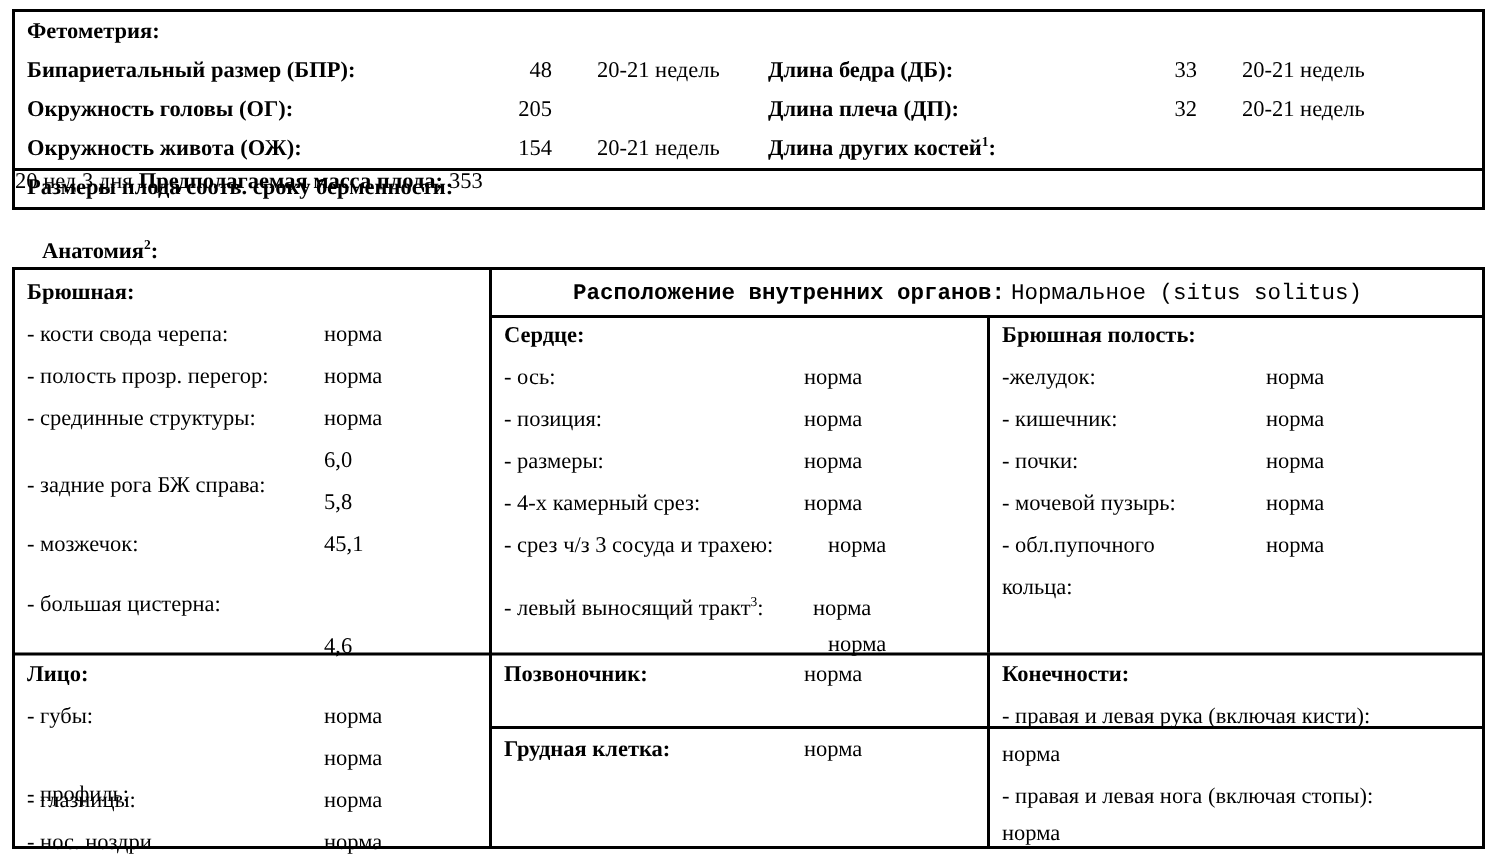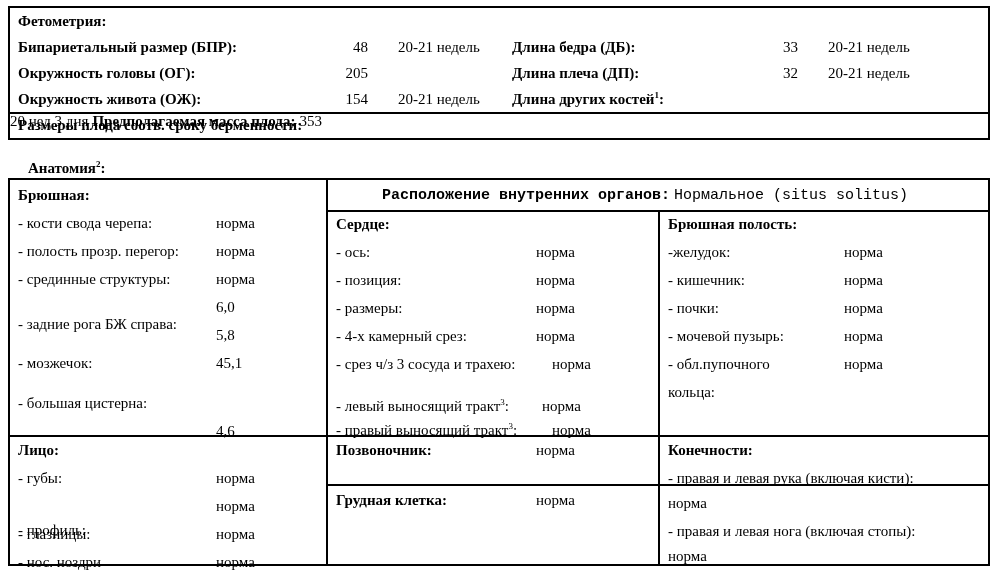--- a/index.html
+++ b/index.html
@@ -234,21 +234,20 @@
 
         <span class="row-lbl" style="left:10px;  top:118px;">- 4-х камерный  срез:</span>
         <span class="row-val" style="left:210px; top:118px;">норма</span>
 
         <span class="row-lbl" style="left:10px;  top:146px;">- срез ч/з 3 сосуда и трахею:</span>
         <span class="row-val" style="left:226px; top:146px;">норма</span>
 
         <span class="row-lbl" style="left:10px;  top:188px;"><span>- левый выносящий тракт</span><sup>3</sup><span>:</span></span>
         <span class="row-val" style="left:216px; top:188px;">норма</span>
 
-        <span class="row-lbl" style="left:10px;  top:212px;"><span>- правый выносящий тракт</span><sup>3</sup><span>:</span></span>
         <span class="row-val" style="left:226px; top:212px;">норма</span>
       </div>
 
       <div class="cell" style="left:648px; top:30px; width:332px; height:225px;">
         <span class="sec-head" style="left:10px; top:6px;">Брюшная полость:</span>
 
         <span class="row-lbl" style="left:10px;  top:34px;">-желудок:</span>
         <span class="row-val" style="left:186px; top:34px;">норма</span>
 
         <span class="row-lbl" style="left:10px;  top:62px;">- кишечник:</span>

